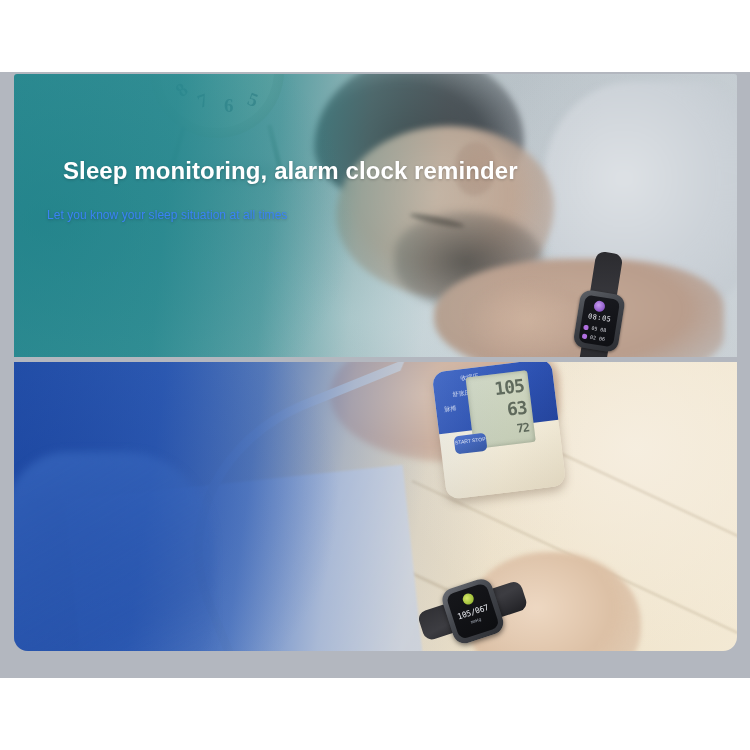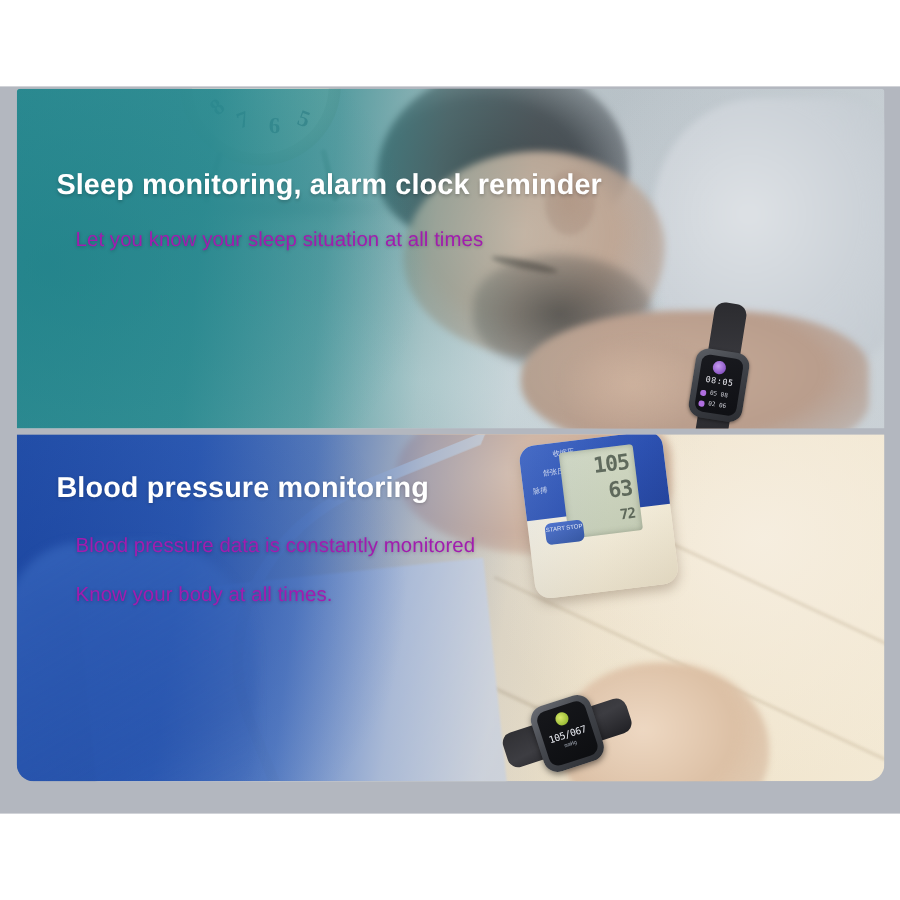--- a/index.html
+++ b/index.html
@@ -499,33 +499,33 @@
   
   .copy {
     position: absolute;
     left: 33px;
     z-index: 30;
   }
   .copy-sleep { top: 66px; }
   .copy-bp    { top: 30px; }
 
   .headline {
-    margin: 0;
+    margin: 16px;
     color: #ffffff;
     font-size: 24px;
     font-weight: 700;
     line-height: 30px;
     letter-spacing: 0.1px;
     text-shadow: 0 1px 3px rgba(0,0,0,0.22);
     white-space: nowrap;
   }
   .subline {
-    margin: 16px;
-    color: #a21caf;
-    font-size: 17px;
+    margin: 0;
+    color: #3b82f6;
+    font-size: 12px;
     font-weight: 400;
     line-height: 25px;
     letter-spacing: 0.05px;
     text-shadow: 0 1px 3px rgba(0,0,0,0.25);
     white-space: nowrap;
   }
   .sub-wrap { margin-top: 17px; }
   .sub-wrap-bp { margin-top: 20px; }
 </style>
 </head>
@@ -625,24 +625,17 @@
         <div class="watch2">
           <div class="strap2"></div>
           <div class="case2"></div>
           <div class="screen2"></div>
           <div class="heart"></div>
           <div class="bpval">105/067</div>
           <div class="bpunit">mmHg</div>
         </div>
       </div>
 
-      <div class="copy copy-bp">
-        <h2 class="headline">Blood pressure monitoring</h2>
-        <div class="sub-wrap-bp">
-          <p class="subline">Blood pressure data is constantly monitored</p>
-          <p class="subline">Know your body at all times.</p>
-        </div>
-      </div>
 
     </section>
 
   </div>
 </div>
 
 </body></html>

